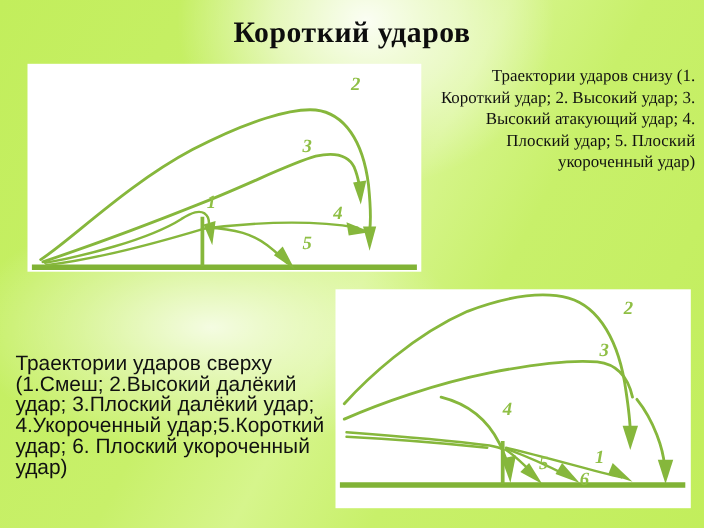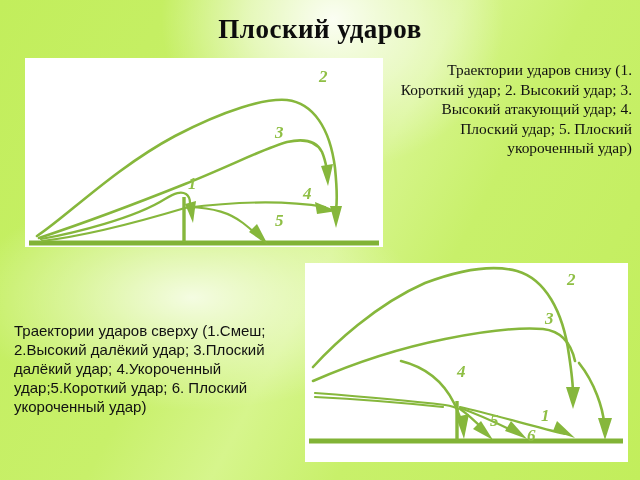--- a/index.html
+++ b/index.html
@@ -76,21 +76,21 @@
     font-family: "Liberation Serif", "DejaVu Serif", serif;
     font-size: 15.4px;
     line-height: 19.6px;
     text-align: right;
   }
   #caption-bottom {
     left: 14px;
     top: 321px;
     width: 282px;
     font-family: "Liberation Sans", sans-serif;
-    font-size: 15px;
+    font-size: 19px;
     line-height: 19px;
     text-align: left;
   }
 
   
   .traj {
     fill: none;
     stroke: #86b73c;
     stroke-width: 2.6;
     stroke-linecap: round;
@@ -121,21 +121,21 @@
     font-weight: bold;
     font-style: italic;
     font-size: 17px;
   }
 </style>
 </head>
 <body>
 
 <div id="slide">
 
-  <div id="title">Плоский ударов</div>
+  <div id="title">Короткий ударов</div>
 
   <div class="panel" id="panel-top">
     <svg viewBox="0 0 358 189" preserveAspectRatio="none">
 
       <line class="ground" x1="4" y1="185" x2="354" y2="185"></line>
 
       <line class="net" x1="159" y1="139" x2="159" y2="184"></line>
 
       <path class="traj" d="M12,178 C40,160 90,110 150,78 C200,52 240,40 262,42 C288,45 305,70 310,110 C312,130 312,145 311,152"></path>
       <polygon class="arrowhead" points="311,170 305,148 317,148"></polygon>

